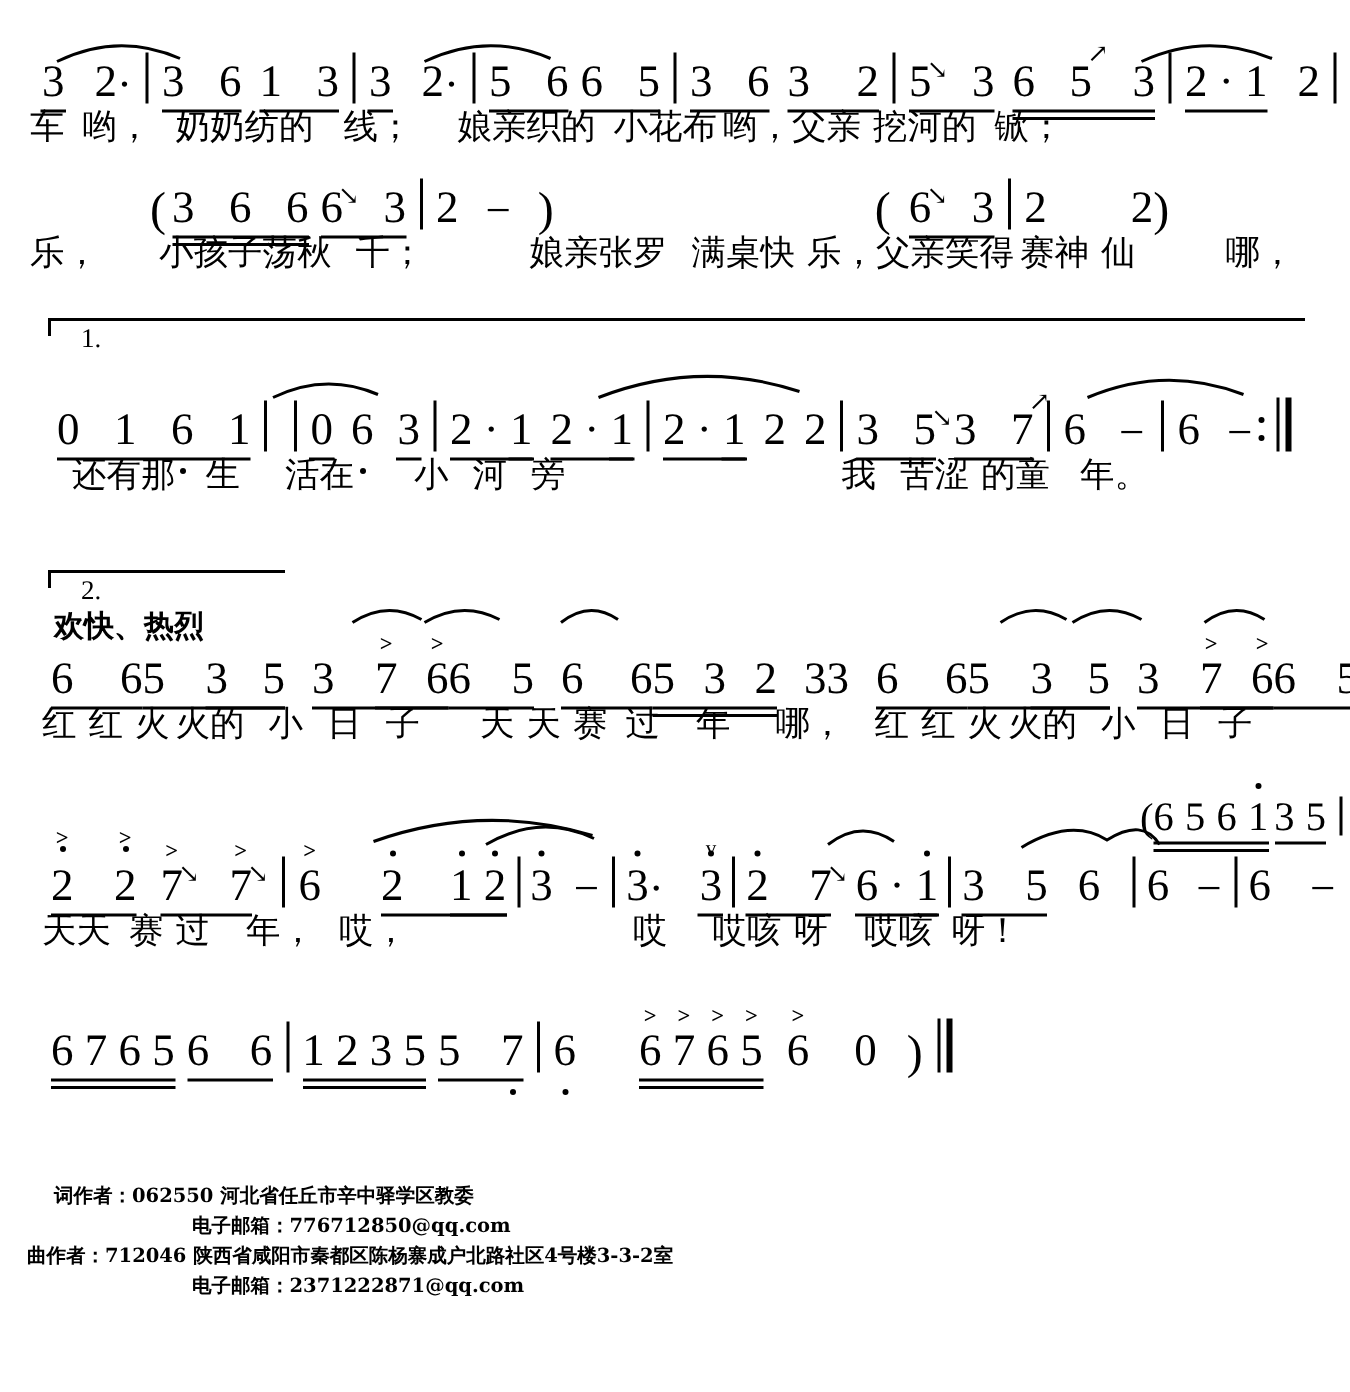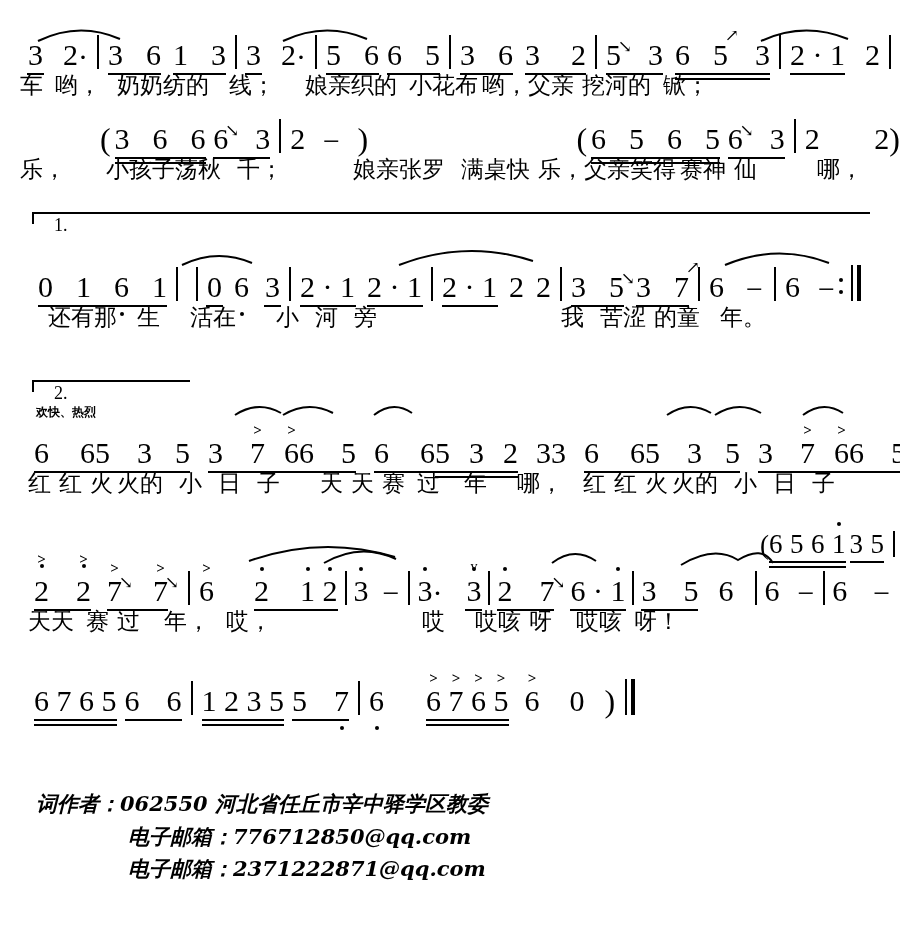--- a/index.html
+++ b/index.html
@@ -116,33 +116,32 @@
 
   
   .volta { position: absolute; }
   .volta .vline { position: absolute; left: 0; top: 0; height: 2px; background: #000; }
   .volta .vtick { position: absolute; left: 0; top: 0; width: 2px; height: 12px; background: #000; }
   .volta .vnum { position: absolute; left: 22px; top: 3px; font-size: 18px; font-family: "Liberation Serif", serif; }
 
   .tempo {
     position: absolute;
     font-family: "DejaVu Sans", "Liberation Sans", sans-serif;
-    font-size: 12px; font-weight: 700;
+    font-size: 20px; font-weight: 700;
   }
 
   
   .paren { display: inline-block; font-size: 32px; line-height: 1; padding-bottom: 1px; }
 
   
   .credits { position: absolute; left: 0; top: 788px; width: 900px; }
   .credit-line {
     font-family: "DejaVu Serif", "Liberation Serif", serif;
-    font-style: italic;
     font-weight: 700;
-    font-size: 21px;
+    font-size: 13px;
     line-height: 1.55;
     white-space: nowrap;
   }
   .c1 { margin-left: 36px; }
   .c2 { margin-left: 128px; }
   .c3 { margin-left: 18px; }
   .c4 { margin-left: 128px; }
 
   .sp4  { display: inline-block; width: 4px; }
   .sp8  { display: inline-block; width: 8px; }
@@ -300,29 +299,20 @@
       <span class="n">2</span>
       <span class="sp16"></span>
       <span class="dash">−</span>
       <span class="sp16"></span>
       <span class="paren">)</span>
 
       <span style="display:inline-block;width:214px;"></span>
 
       <span class="paren">(</span>
       <span class="sp4"></span>
-      <span class="beamgrp u2">
-        <span class="n">6</span>
-        <span class="sp8"></span>
-        <span class="n">5</span>
-        <span class="sp8"></span>
-        <span class="n">6</span>
-        <span class="sp8"></span>
-        <span class="n">5</span>
-      </span>
       <span class="sp8"></span>
       <span class="beamgrp u1">
         <span class="n" style="position:relative;">
           <span>6</span><span class="slide dn">↘</span>
         </span>
         <span class="sp12"></span>
         <span class="n">3</span>
       </span>
       <span class="bar"></span>
       <span class="n">2</span>
@@ -876,18 +866,21 @@
     </div>
   </div>
 
   <div class="credits">
     <div class="credit-line c1">
       <span>词作者：</span><span>062550 河北省任丘市辛中驿学区教委</span>
     </div>
     <div class="credit-line c2">
       <span>电子邮箱：</span><span>776712850@qq.com</span>
     </div>
+    <div class="credit-line c3">
+      <span>曲作者：</span><span>712046 陕西省咸阳市秦都区陈杨寨成户北路社区4号楼3-3-2室</span>
+    </div>
     <div class="credit-line c4">
       <span>电子邮箱：</span><span>2371222871@qq.com</span>
     </div>
   </div>
 
 </div>
 
 </body></html>

